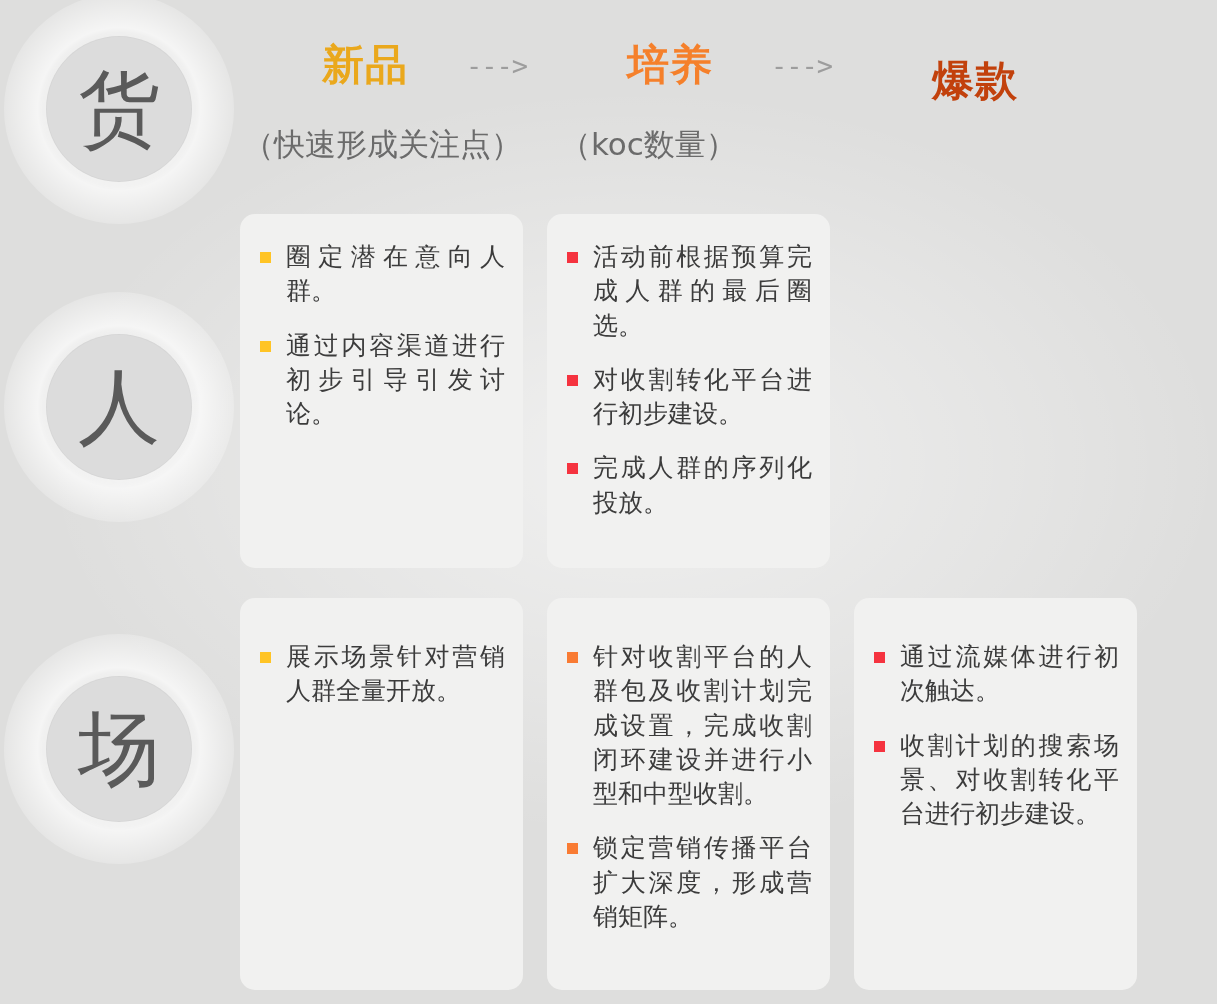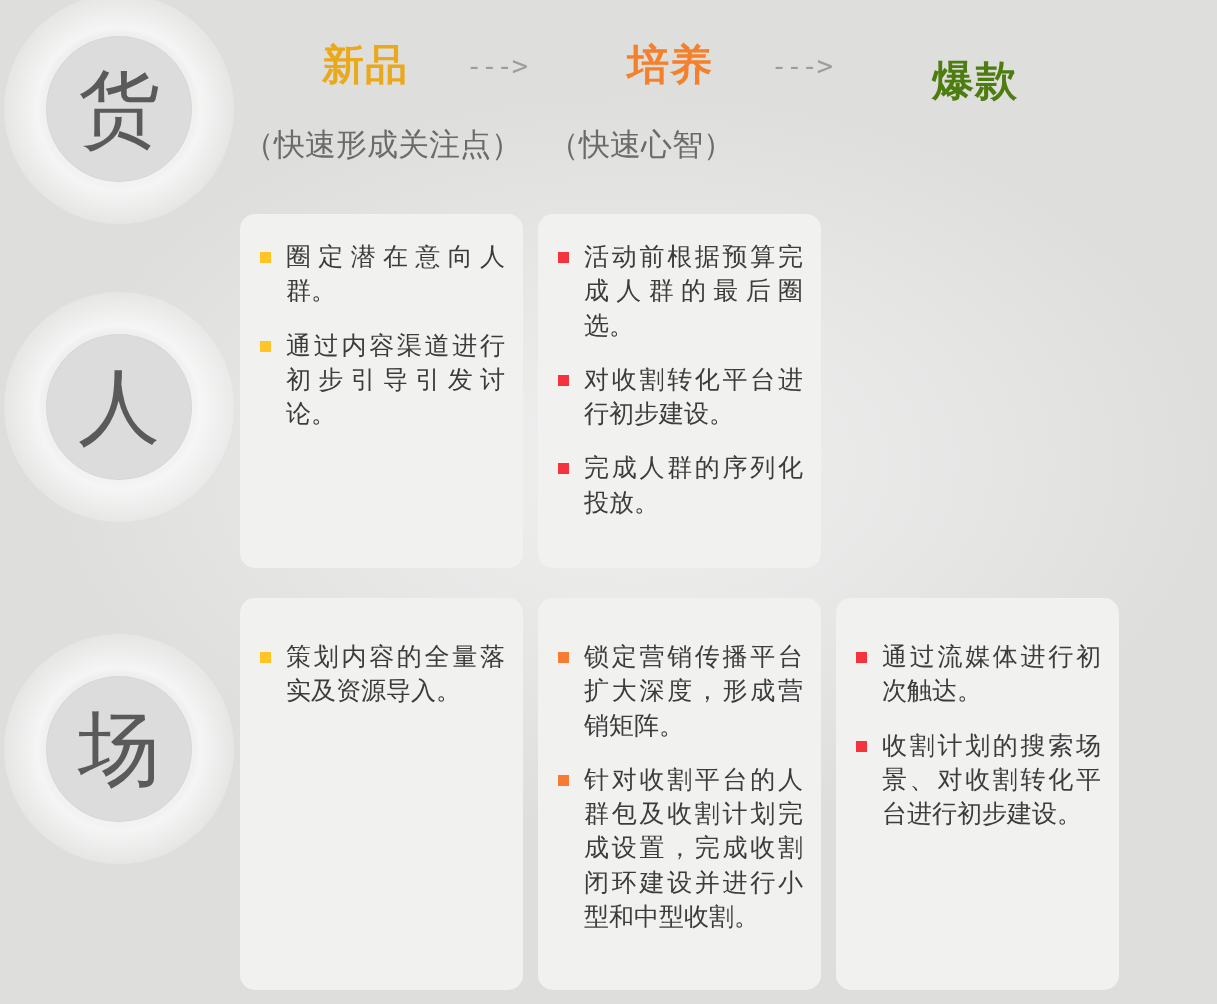--- a/index.html
+++ b/index.html
@@ -110,21 +110,21 @@
     font-family: "DejaVu Sans", "Liberation Sans", sans-serif;
     font-size: 42px;
     font-weight: 700;
     line-height: 1;
     letter-spacing: 1px;
     white-space: nowrap;
     padding-left: 82px;
   }
   .stage-title.s1 { color: #eaa81c; }
   .stage-title.s2 { color: #f5802b; }
-  .stage-title.s3 { color: #4d7c0f; margin-top: 32px; }
+  .stage-title.s3 { color: #c2410c; margin-top: 32px; }
 
   .arrow {
     position: absolute;
     right: 18px;
     top: 50%;
     transform: translateY(-50%);
     font-family: "DejaVu Sans Mono", "Liberation Mono", monospace;
     font-size: 27px;
     font-weight: 400;
     color: #9d9d9d;
@@ -133,37 +133,38 @@
   }
 
   .sub-row {
     position: absolute;
     top: 126px;
     left: 0;
     right: 0;
     display: grid;
     grid-template-columns: 305px 305px 305px;
     padding-right: 51px;
+    gap: 12px;
   }
   .stage-sub {
     font-family: "DejaVu Sans", "Liberation Sans", sans-serif;
     font-size: 31px;
     line-height: 1.2;
     color: #6b6b6b;
     white-space: nowrap;
     padding-left: 3px;
   }
   .sub-cell { display: flex; align-items: flex-start; }
 
   
   .cards-row {
     grid-column: 2;
     display: grid;
     grid-template-columns: 283px 283px 283px;
-    column-gap: 15px;
+    column-gap: 24px;
     padding-right: 70px;
   }
   .row-a { grid-row: 2; }
   .row-b { grid-row: 4; }
 
   .card {
     background: #f1f1f0;
     border-radius: 15px;
     padding: 26px 18px 22px 14px;
   }
@@ -240,21 +241,21 @@
       <div class="stage-cell">
         <div class="stage-title s3">爆款</div>
       </div>
     </div>
 
     <div class="sub-row">
       <div class="sub-cell">
         <div class="stage-sub">（快速形成关注点）</div>
       </div>
       <div class="sub-cell">
-        <div class="stage-sub">（快速心智）</div>
+        <div class="stage-sub">（koc数量）</div>
       </div>
     </div>
   </div>
 
   <div class="cards-row row-a">
     <div class="card c-amber">
       <ul class="bullets">
           <li><span class="dot"></span><span>圈定潜在意向人群。</span></li>
           <li><span class="dot"></span></li>
           <li><span class="dot"></span><span>通过内容渠道进行初步引导引发讨论。</span></li>
@@ -267,27 +268,27 @@
           <li><span class="dot"></span><span>完成人群的序列化投放。</span></li>
         </ul>
     </div>
   </div>
 
   <div class="spacer"></div>
 
   <div class="cards-row row-b">
     <div class="card c-amber tall">
       <ul class="bullets">
-          <li><span class="dot"></span><span>策划内容的全量落实及资源导入。</span></li>
+          <li><span class="dot"></span><span>展示场景针对营销人群全量开放。</span></li>
         </ul>
     </div>
     <div class="card c-orange tall">
       <ul class="bullets">
+          <li><span class="dot"></span><span>针对收割平台的人群包及收割计划完成设置，完成收割闭环建设并进行小型和中型收割。</span></li>
           <li><span class="dot"></span><span>锁定营销传播平台扩大深度，形成营销矩阵。</span></li>
-          <li><span class="dot"></span><span>针对收割平台的人群包及收割计划完成设置，完成收割闭环建设并进行小型和中型收割。</span></li>
         </ul>
     </div>
     <div class="card c-red tall">
       <ul class="bullets">
           <li><span class="dot"></span><span>通过流媒体进行初次触达。</span></li>
           <li><span class="dot"></span><span>收割计划的搜索场景、对收割转化平台进行初步建设。</span></li>
         </ul>
     </div>
   </div>
 

